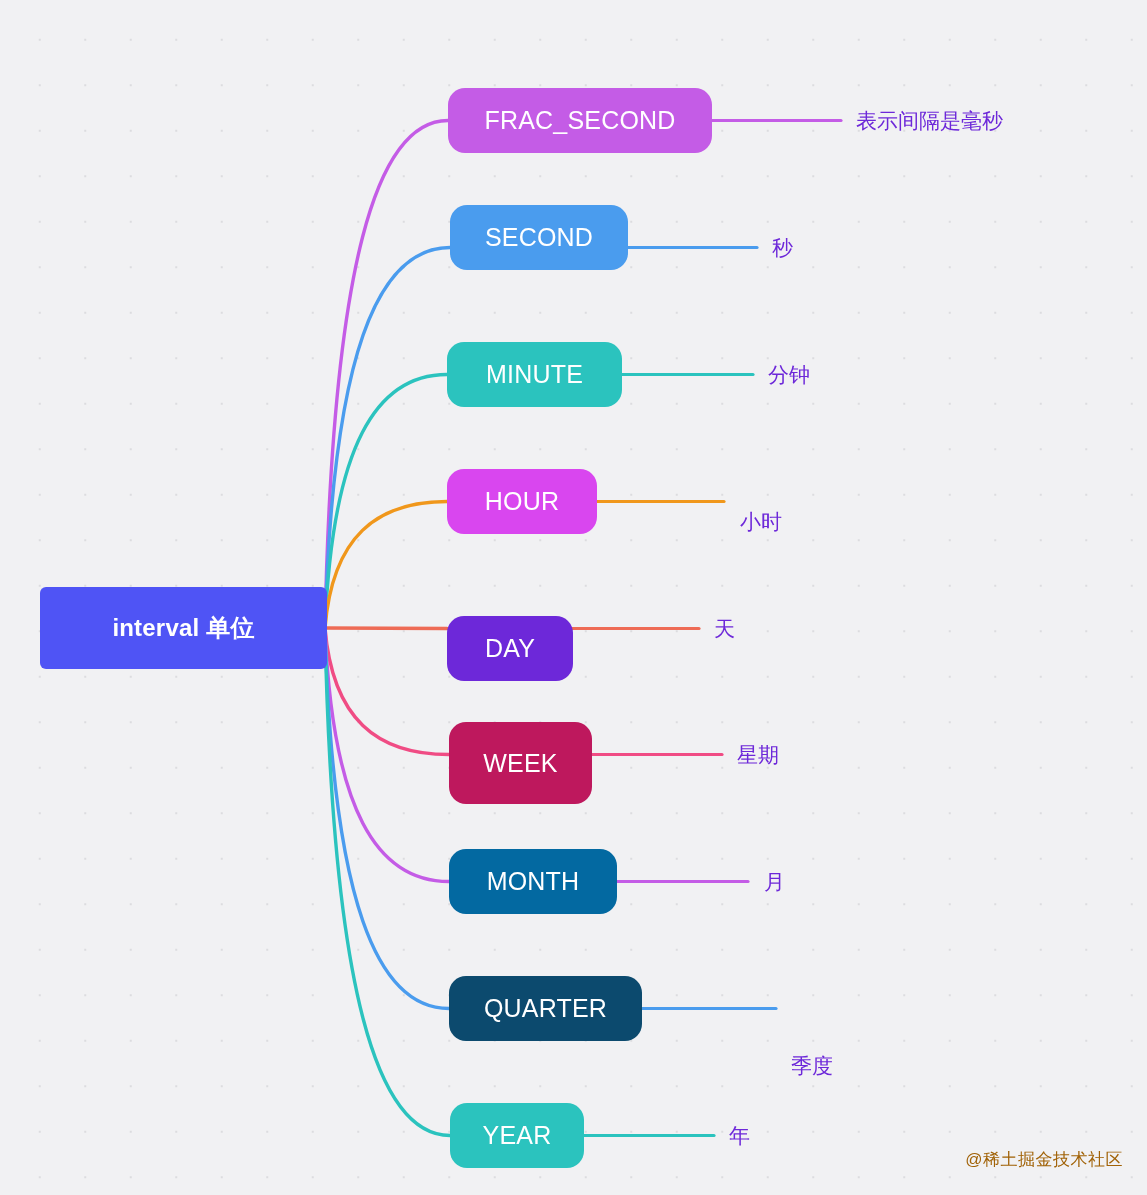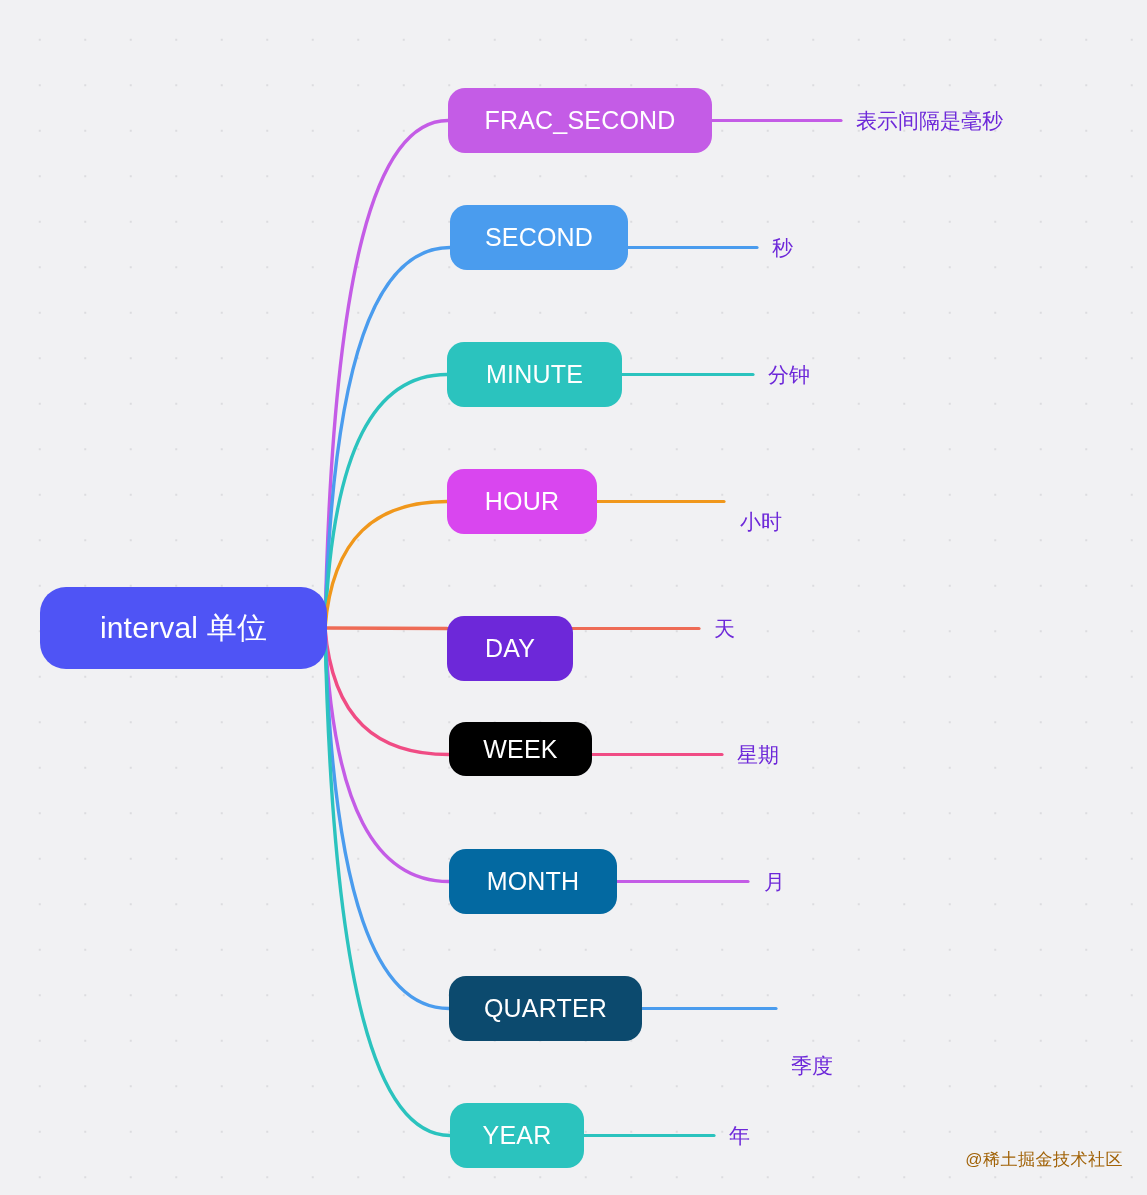--- a/index.html
+++ b/index.html
@@ -37,23 +37,23 @@
     position: absolute;
     display: flex;
     align-items: center;
     justify-content: center;
     box-sizing: border-box;
     color: #ffffff;
     white-space: nowrap;
     letter-spacing: 0.2px;
   }
   .node.root {
-    border-radius: 26px;
-    font-size: 30px;
-    font-weight: 400;
+    border-radius: 6px;
+    font-size: 24px;
+    font-weight: 700;
   }
   .node.branch {
     border-radius: 17px;
     font-size: 25px;
     font-weight: 400;
   }
   .leaf-label {
     position: absolute;
     color: #6d28d9;
     font-size: 21px;
@@ -103,21 +103,21 @@
       <div class="node branch" style="left: 448px; top: 88px; width: 264px; height: 65px; background: rgb(196, 92, 230);">FRAC_SECOND</div>
       <div class="leaf-label" style="left: 856px; top: 109.5px;">表示间隔是毫秒</div>
       <div class="node branch" style="left: 450px; top: 205px; width: 178px; height: 65px; background: rgb(74, 156, 238);">SECOND</div>
       <div class="leaf-label" style="left: 772px; top: 236.5px;">秒</div>
       <div class="node branch" style="left: 447px; top: 342px; width: 175px; height: 65px; background: rgb(43, 195, 190);">MINUTE</div>
       <div class="leaf-label" style="left: 768px; top: 363.5px;">分钟</div>
       <div class="node branch" style="left: 447px; top: 469px; width: 150px; height: 65px; background: #d946ef;">HOUR</div>
       <div class="leaf-label" style="left: 740px; top: 511px;">小时</div>
       <div class="node branch" style="left: 447px; top: 616px; width: 126px; height: 65px; background: #6d28d9;">DAY</div>
       <div class="leaf-label" style="left: 714px; top: 617.5px;">天</div>
-      <div class="node branch" style="left: 449px; top: 722px; width: 143px; height: 54px; background: #000000;">WEEK</div>
+      <div class="node branch" style="left: 449px; top: 722px; width: 143px; height: 82px; background: #be185d;">WEEK</div>
       <div class="leaf-label" style="left: 737px; top: 743.5px;">星期</div>
       <div class="node branch" style="left: 449px; top: 849px; width: 168px; height: 65px; background: #0369a1;">MONTH</div>
       <div class="leaf-label" style="left: 764px; top: 870.5px;">月</div>
       <div class="node branch" style="left: 449px; top: 976px; width: 193px; height: 65px; background: #0c4a6e;">QUARTER</div>
       <div class="leaf-label" style="left: 791px; top: 1055px;">季度</div>
       <div class="node branch" style="left: 450px; top: 1103px; width: 134px; height: 65px; background: rgb(43, 195, 190);">YEAR</div>
       <div class="leaf-label" style="left: 729px; top: 1124.5px;">年</div>
     </div>
 
   <div id="watermark">@稀土掘金技术社区</div>

